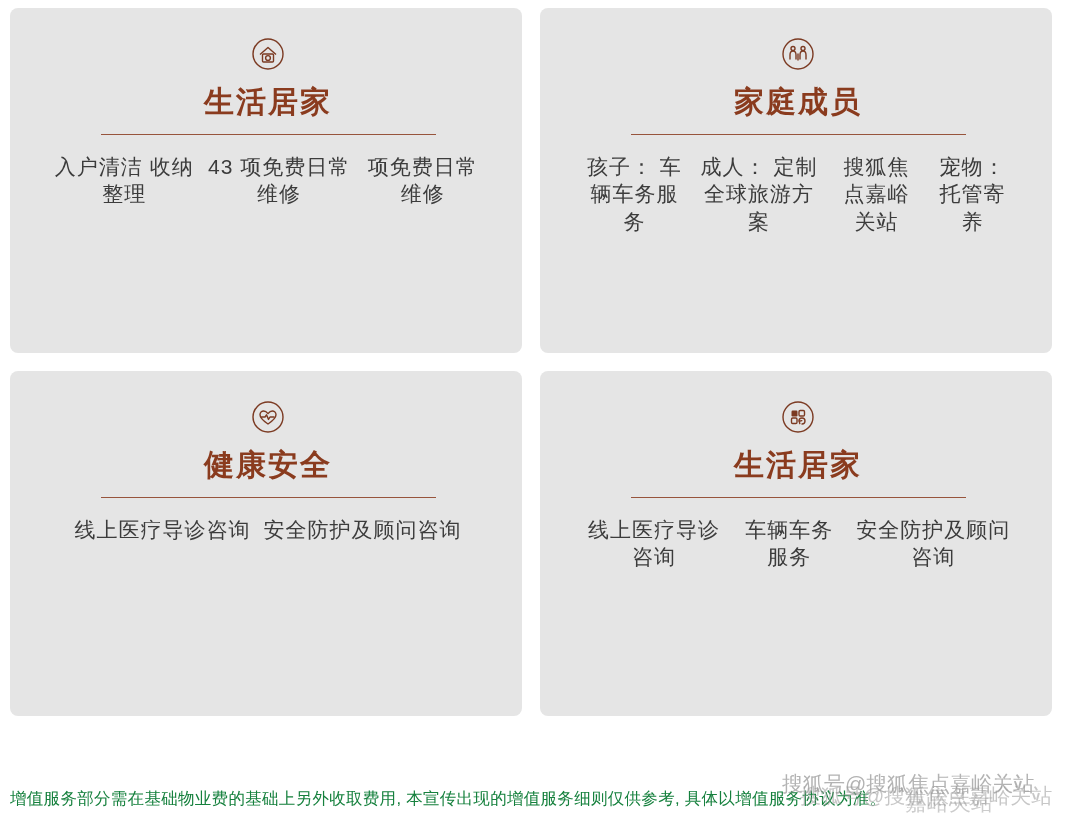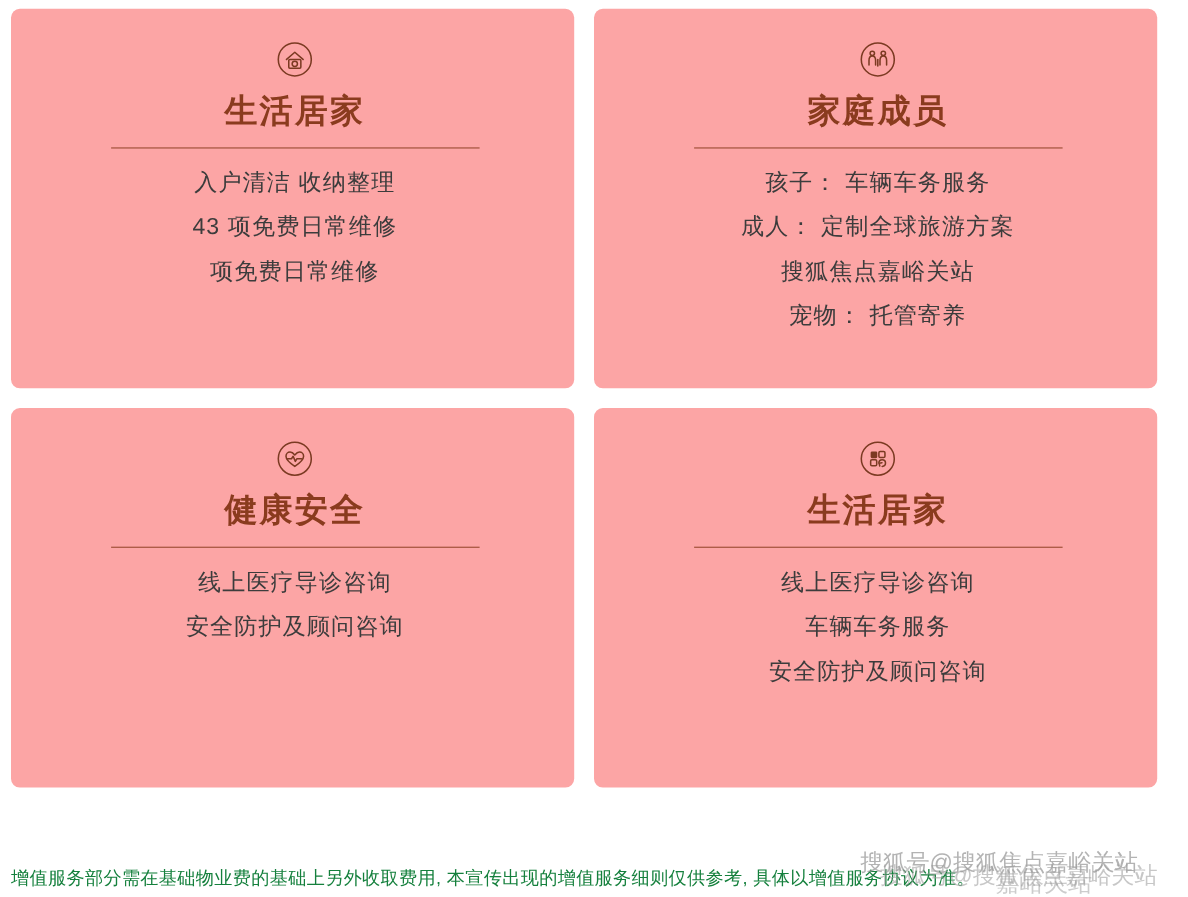--- a/index.html
+++ b/index.html
@@ -20,21 +20,21 @@
     left: 10px;
     top: 8px;
     width: 1060px;
     display: flex;
     flex-wrap: wrap;
     gap: 18px 18px;
   }
   .card {
     width: 512px;
     height: 345px;
-    background: #fca5a5;
+    background: #e5e5e5;
     border-radius: 8px;
     box-sizing: border-box;
     padding: 26px 40px 20px 44px;
     display: flex;
     flex-direction: column;
     align-items: center;
   }
   .card-icon {
     width: 40px;
     height: 40px;
@@ -58,21 +58,21 @@
   }
   .divider {
     width: 335px;
     height: 1px;
     background: #8a3b1e;
     opacity: 0.85;
     margin-bottom: 18px;
   }
   .card-lines {
     display: flex;
-    flex-direction: column;
+    flex-direction: row;
     align-items: center;
     gap: 13px;
   }
   .card-line {
     font-size: 21px;
     color: #3c3c3c;
     letter-spacing: 1px;
     text-align: center;
     line-height: 1.3;
   }

